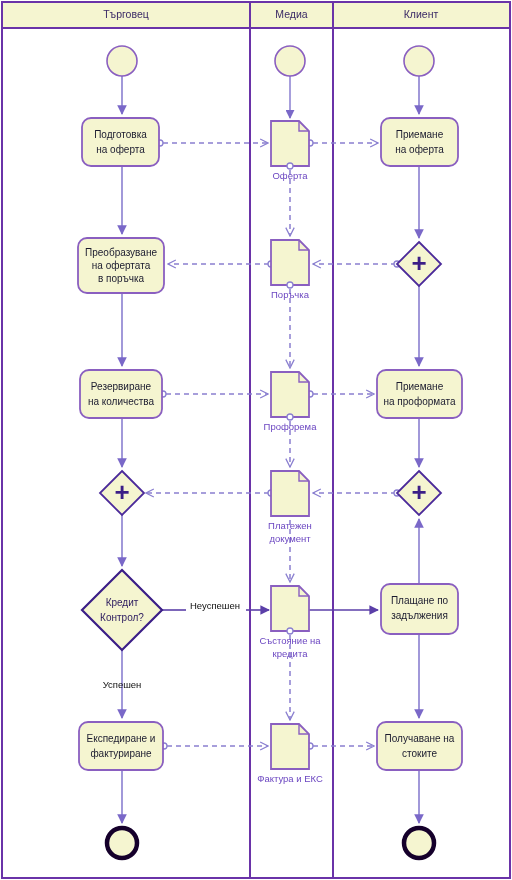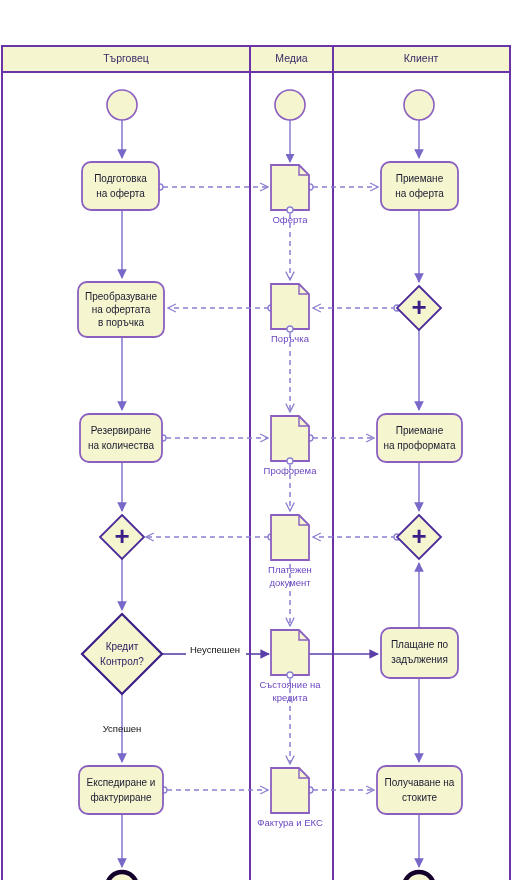--- a/index.html
+++ b/index.html
@@ -10,21 +10,20 @@
   body {
     width: 512px;
     height: 880px;
     font-family: "Liberation Sans", sans-serif;
     overflow: hidden;
   }
   #diagram-root {
     position: relative;
     width: 512px;
     height: 705px;
-    margin-top: 44px;
   }
   svg.canvas {
     display: block;
     width: 512px;
     height: 880px;
   }
   text {
     font-family: "Liberation Sans", sans-serif;
     dominant-baseline: middle;
   }

